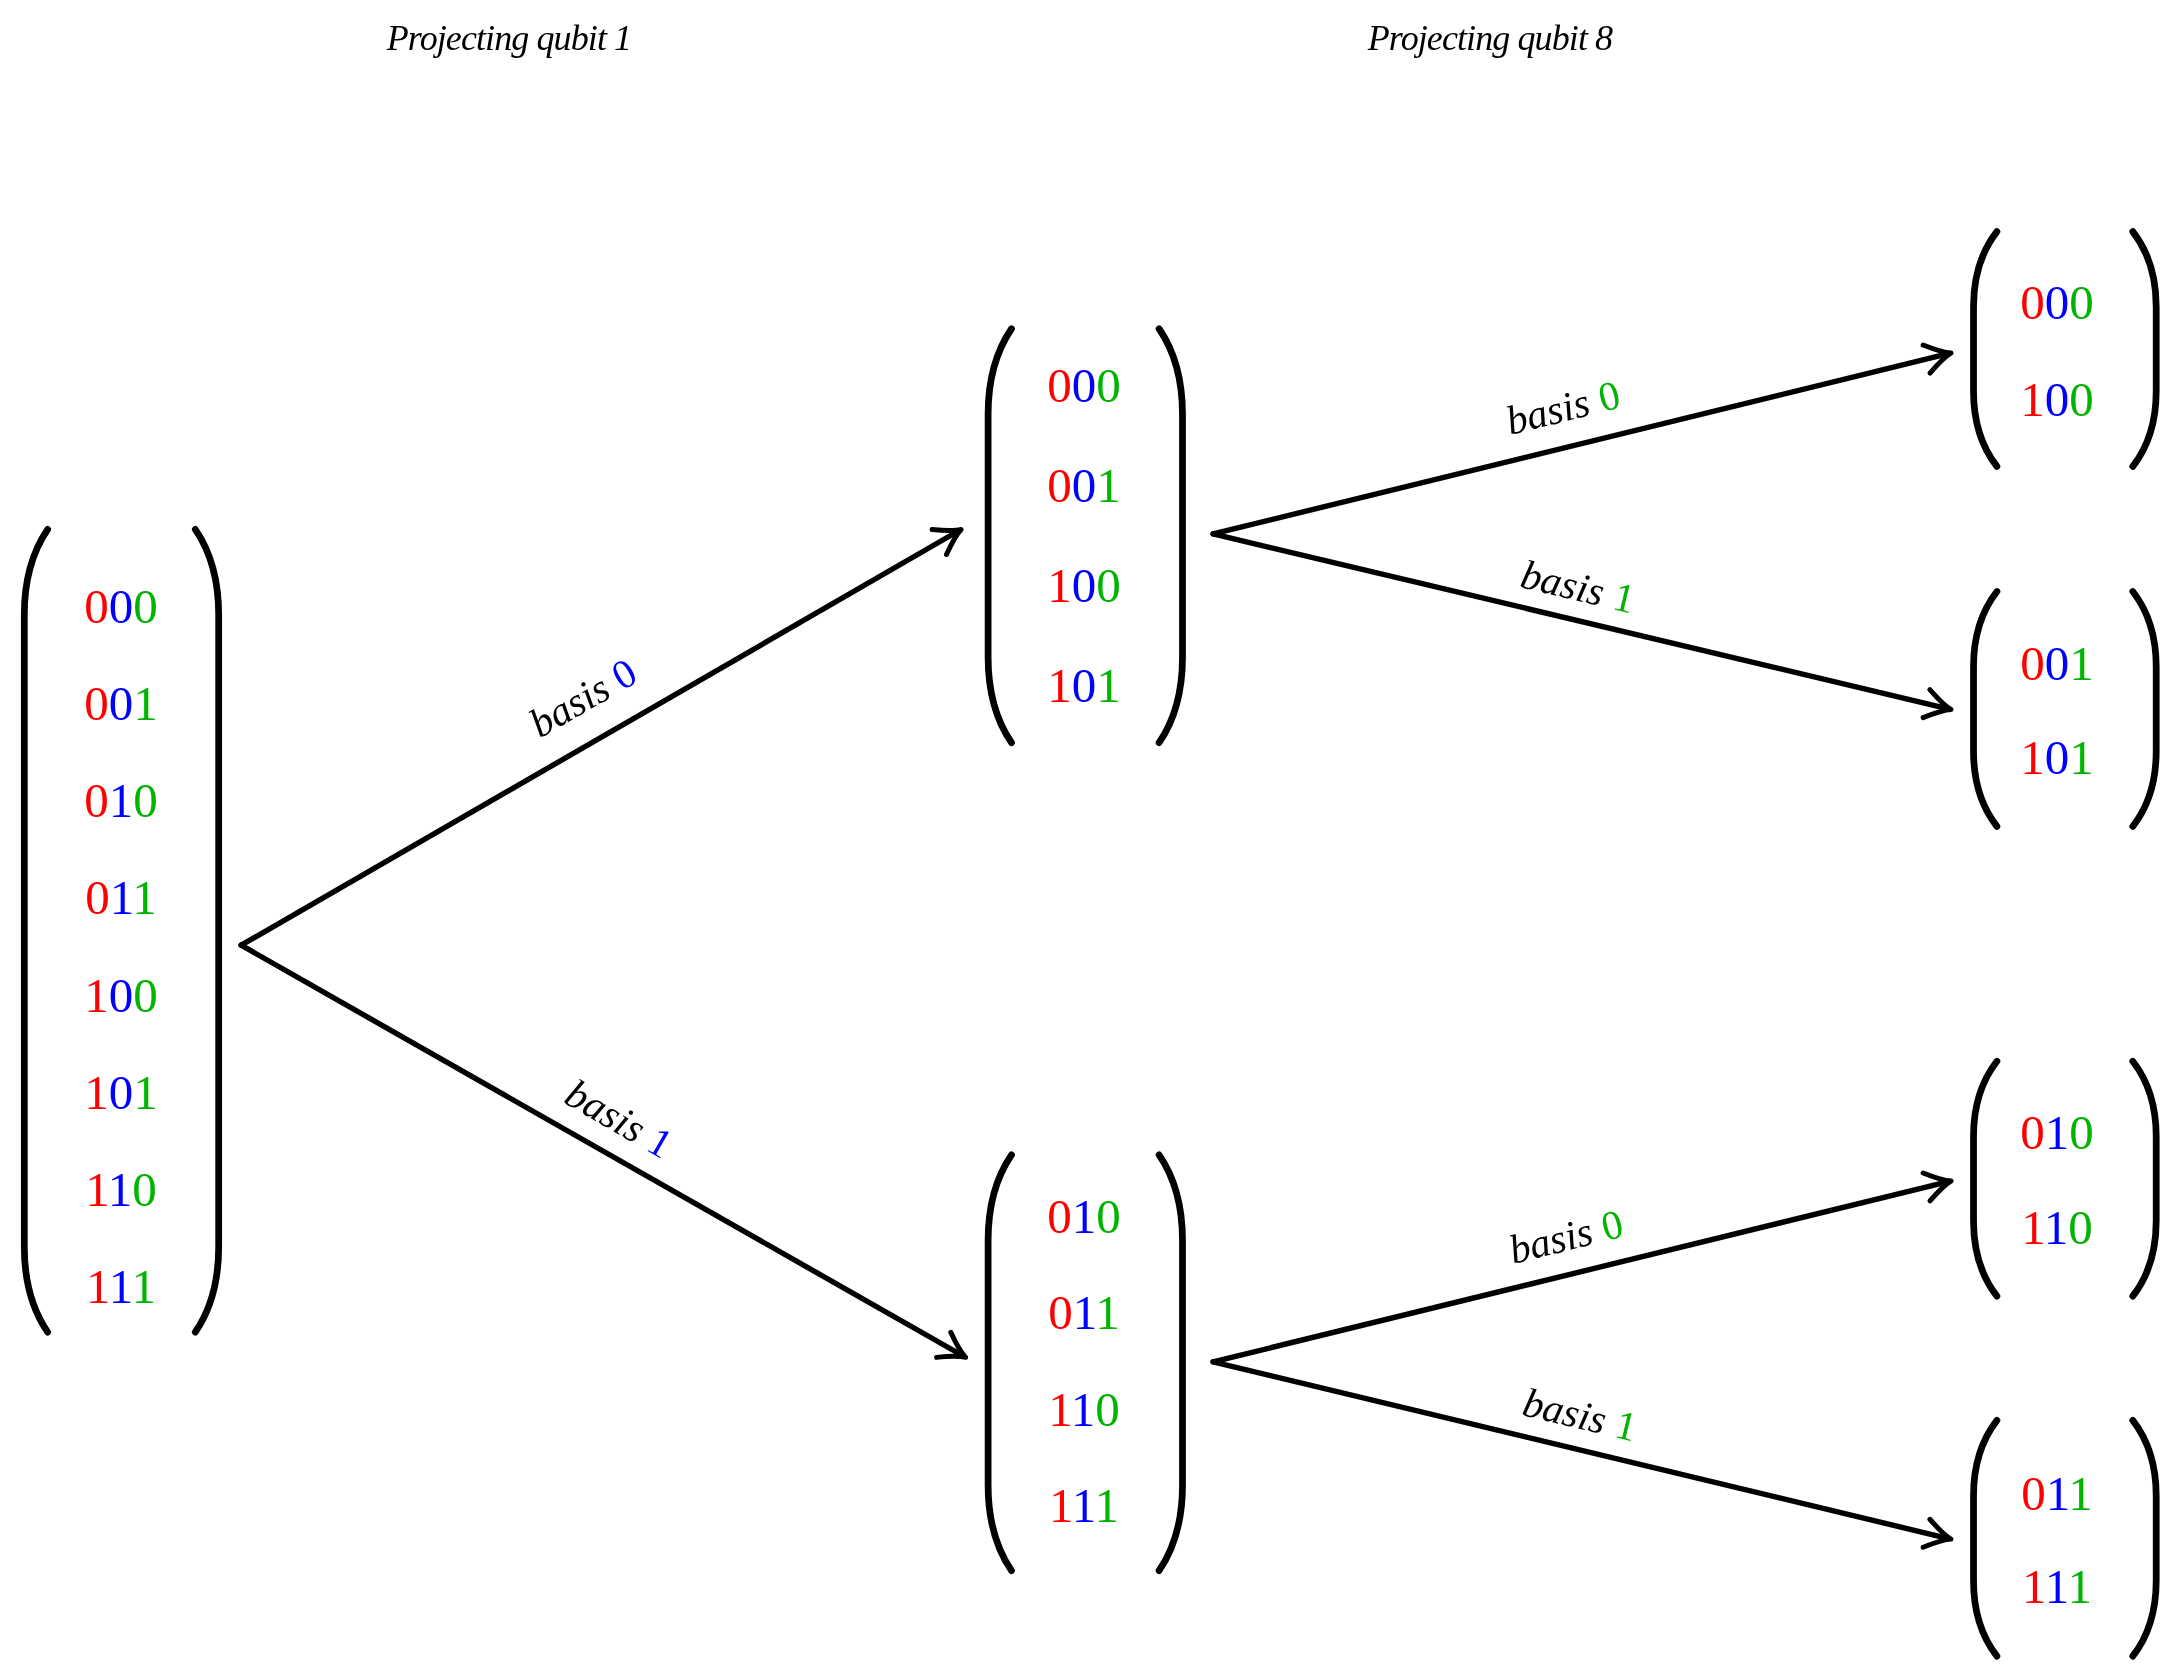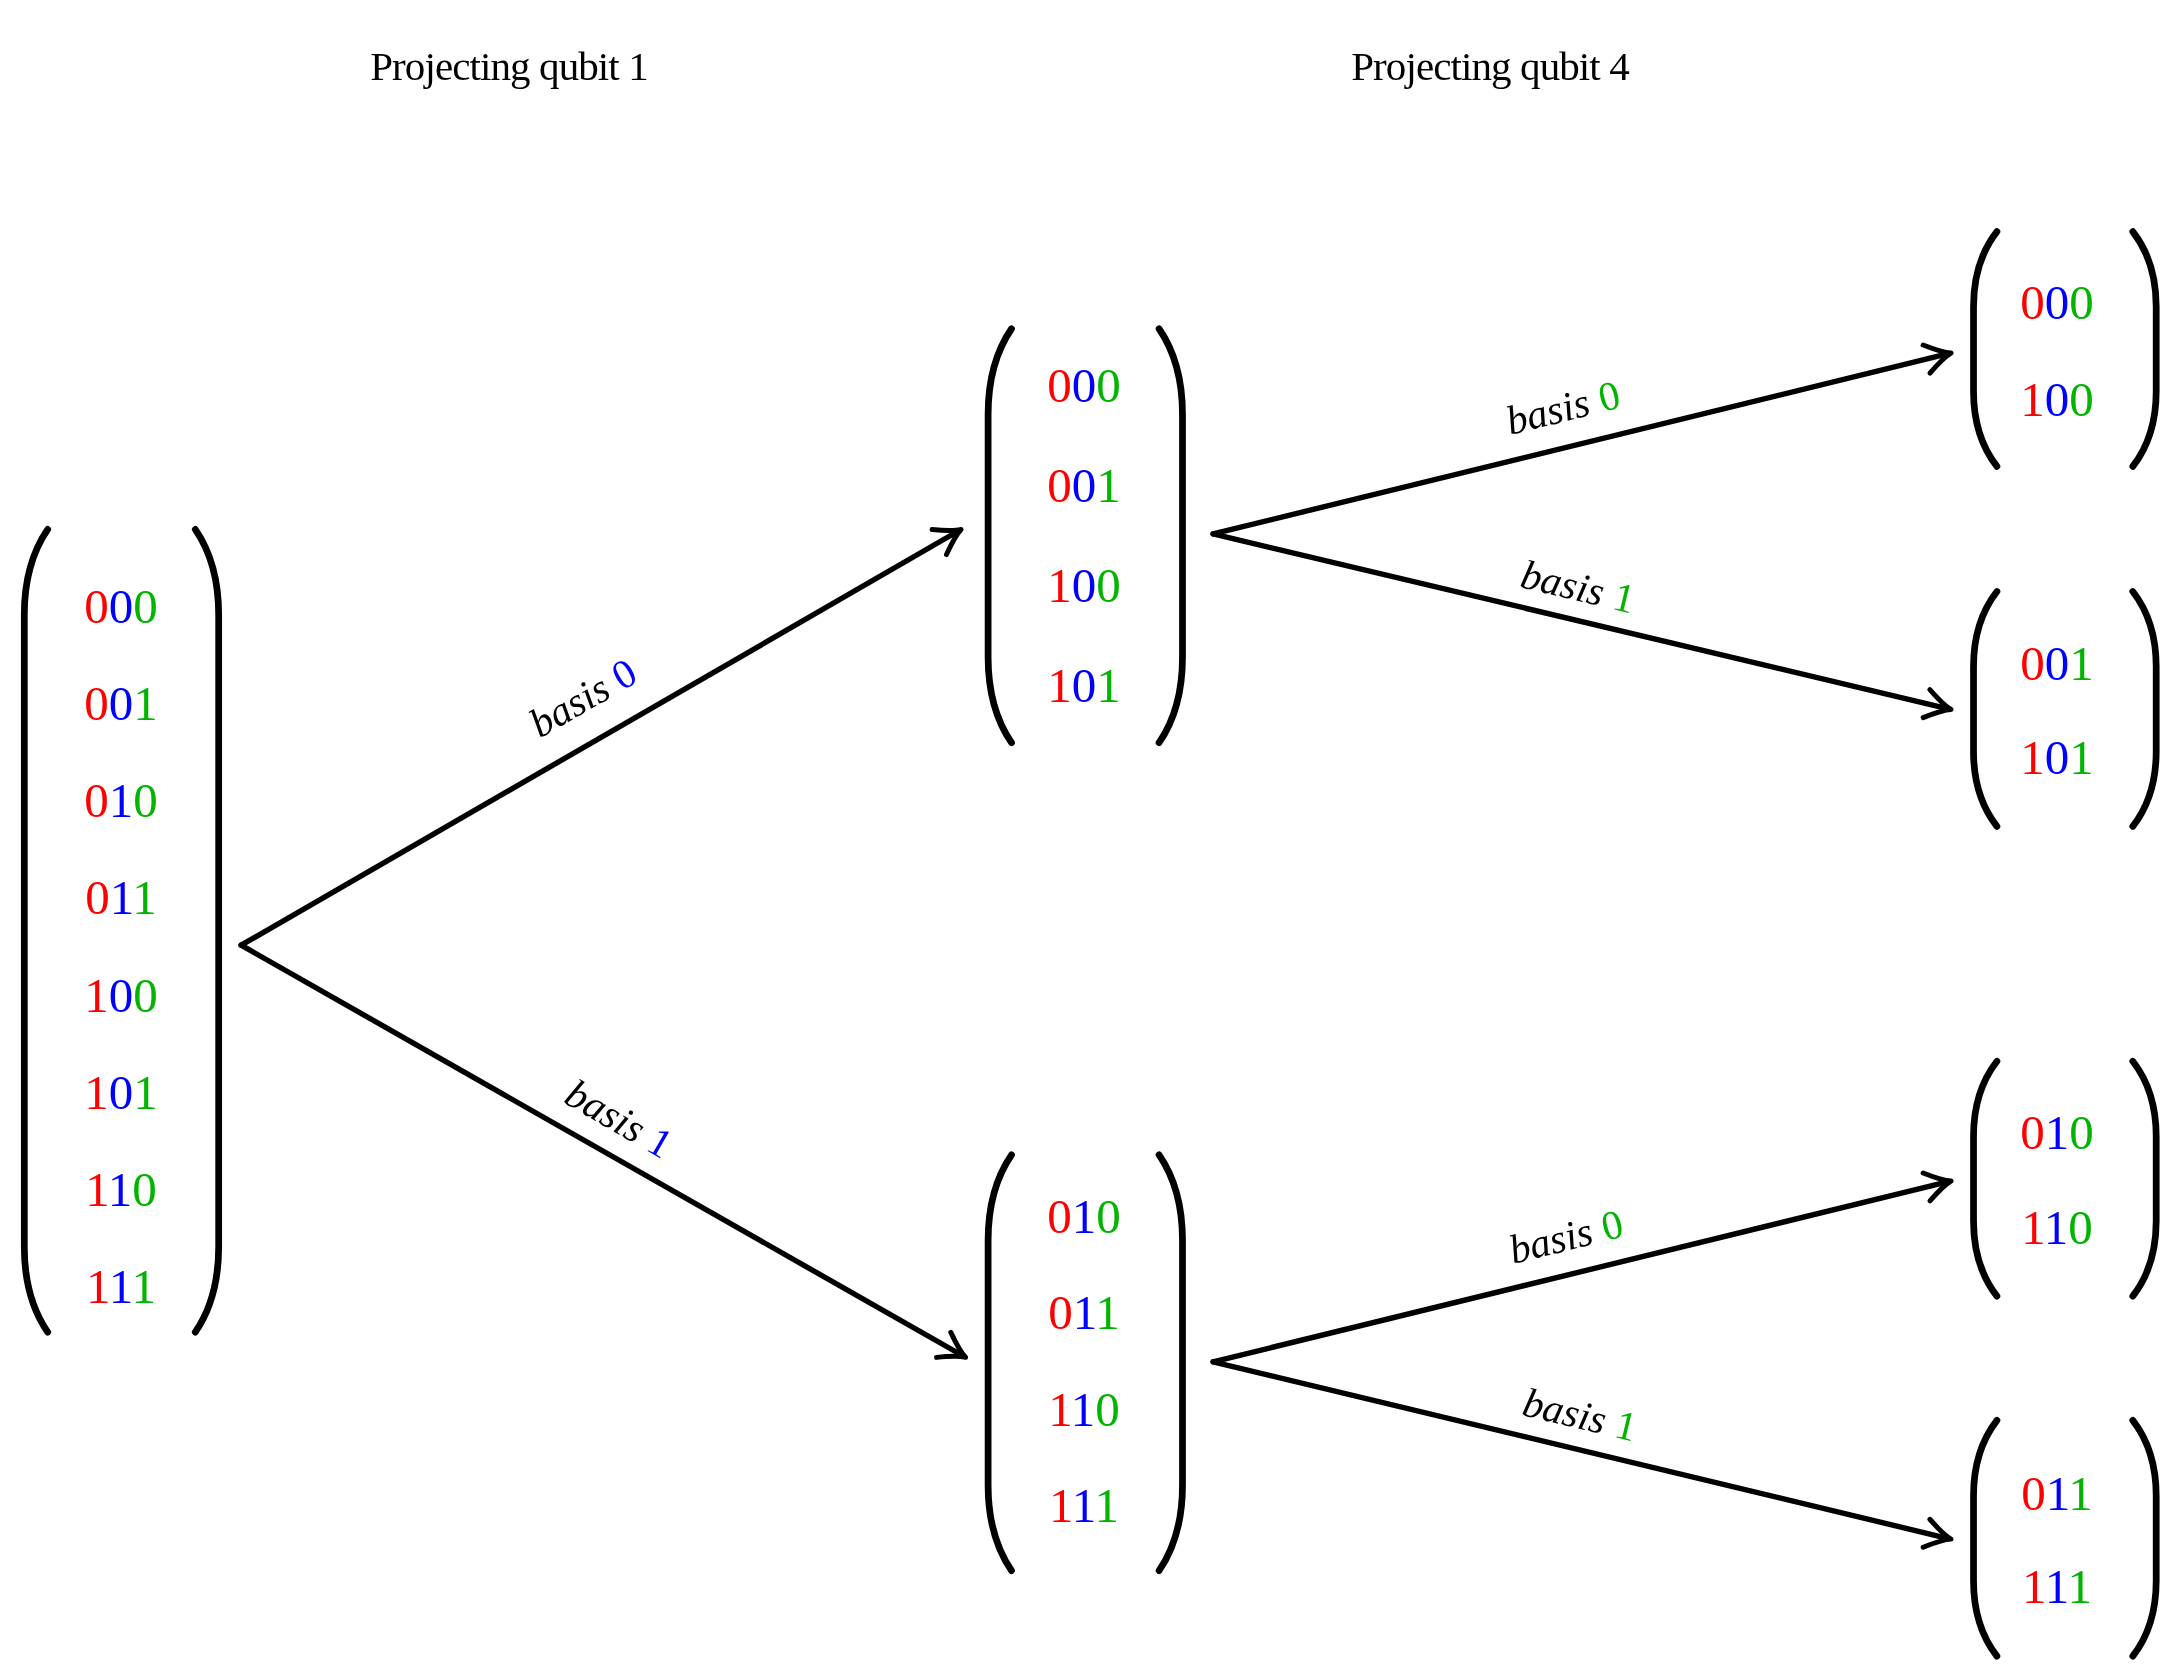--- a/index.html
+++ b/index.html
@@ -7,25 +7,25 @@
     position:relative;
     width:2176px;height:1678px;
     background:#ffffff;
     font-family:"Liberation Serif", serif;
     overflow:hidden;
   }
   #art{position:absolute;left:0;top:0;}
   .title{
     position:absolute;
     transform:translate(-50%,-50%);
-    font-size:41px;
+    font-style:italic;
+    font-size:36px;
     letter-spacing:-0.9px;
     color:#000;
     white-space:nowrap;
-    margin-top:28px;
   }
   .vec-row{
     position:absolute;
     transform:translate(-50%,-50%);
     font-size:49px;
     line-height:1;
     white-space:nowrap;
   }
   .edge-label{
     position:absolute;
@@ -62,21 +62,21 @@
       <line x1="1348" y1="593" x2="2165.0862589203425" y2="392.71422189879405" stroke="#000000" stroke-width="6" stroke-linecap="round"></line>
       <path d="M 2144.614266716766 414.2060234802507 Q 2159.85396167669 396.57078326276337 2168 392 Q 2158.663591845366 391.71454813000105 2136.995899796296 383.1261186305719" fill="none" stroke="#000000" stroke-width="5.5" stroke-linecap="round" stroke-linejoin="round"></path>
       <line x1="1348" y1="593" x2="2165.0813905176465" y2="787.3059404279769" stroke="#000000" stroke-width="6" stroke-linecap="round"></line>
       <path d="M 2137.0579937805787 797.0880279003362 Q 2158.665788576254 788.3499958525587 2168 788 Q 2159.822554529626 783.485646715303 2144.461295882158 765.9561934218999" fill="none" stroke="#000000" stroke-width="5.5" stroke-linecap="round" stroke-linejoin="round"></path>
       <line x1="1348" y1="1513" x2="2165.0862589203425" y2="1312.714221898794" stroke="#000000" stroke-width="6" stroke-linecap="round"></line>
       <path d="M 2144.614266716766 1334.2060234802507 Q 2159.85396167669 1316.5707832627634 2168 1312 Q 2158.663591845366 1311.714548130001 2136.995899796296 1303.126118630572" fill="none" stroke="#000000" stroke-width="5.5" stroke-linecap="round" stroke-linejoin="round"></path>
       <line x1="1348" y1="1513" x2="2165.0829996232524" y2="1709.299208446074" stroke="#000000" stroke-width="6" stroke-linecap="round"></line>
       <path d="M 2137.0371081960834 1719.0166141726784 Q 2158.665005908152 1710.3284589855118 2168 1710 Q 2159.832991831362 1705.4667916909323 2144.5122181046268 1687.90194348737" fill="none" stroke="#000000" stroke-width="5.5" stroke-linecap="round" stroke-linejoin="round"></path>
     </svg>
   <div class="title" style="left:509px;top:38px">Projecting qubit 1</div>
-  <div class="title" style="left:1490px;top:38px">Projecting qubit 4</div>
+  <div class="title" style="left:1490px;top:38px">Projecting qubit 8</div>
   <div id="vectors">
       <div>
         <div class="vec-row" style="left: 121px; top: 606px;"><span style="color: rgb(255, 0, 0);">0</span><span style="color: rgb(0, 0, 255);">0</span><span style="color: rgb(0, 180, 0);">0</span></div>
         <div class="vec-row" style="left: 121px; top: 703px;"><span style="color: rgb(255, 0, 0);">0</span><span style="color: rgb(0, 0, 255);">0</span><span style="color: rgb(0, 180, 0);">1</span></div>
         <div class="vec-row" style="left: 121px; top: 800px;"><span style="color: rgb(255, 0, 0);">0</span><span style="color: rgb(0, 0, 255);">1</span><span style="color: rgb(0, 180, 0);">0</span></div>
         <div class="vec-row" style="left: 121px; top: 897px;"><span style="color: rgb(255, 0, 0);">0</span><span style="color: rgb(0, 0, 255);">1</span><span style="color: rgb(0, 180, 0);">1</span></div>
         <div class="vec-row" style="left: 121px; top: 995px;"><span style="color: rgb(255, 0, 0);">1</span><span style="color: rgb(0, 0, 255);">0</span><span style="color: rgb(0, 180, 0);">0</span></div>
         <div class="vec-row" style="left: 121px; top: 1092px;"><span style="color: rgb(255, 0, 0);">1</span><span style="color: rgb(0, 0, 255);">0</span><span style="color: rgb(0, 180, 0);">1</span></div>
         <div class="vec-row" style="left: 121px; top: 1189px;"><span style="color: rgb(255, 0, 0);">1</span><span style="color: rgb(0, 0, 255);">1</span><span style="color: rgb(0, 180, 0);">0</span></div>
         <div class="vec-row" style="left: 121px; top: 1286px;"><span style="color: rgb(255, 0, 0);">1</span><span style="color: rgb(0, 0, 255);">1</span><span style="color: rgb(0, 180, 0);">1</span></div>

